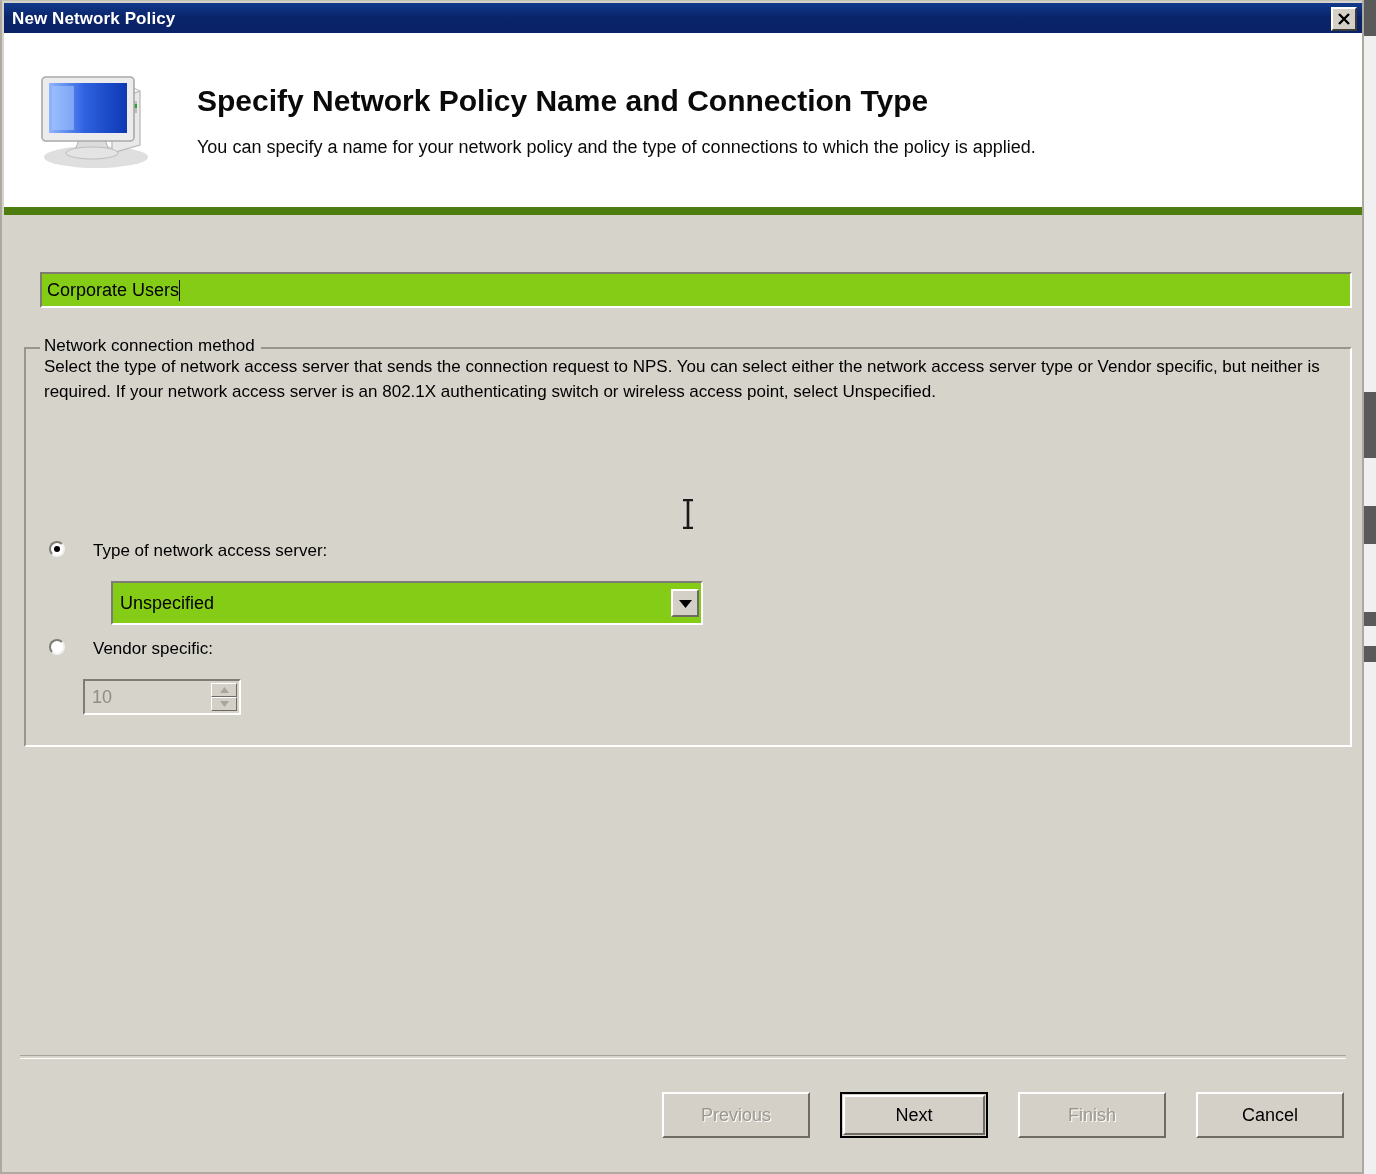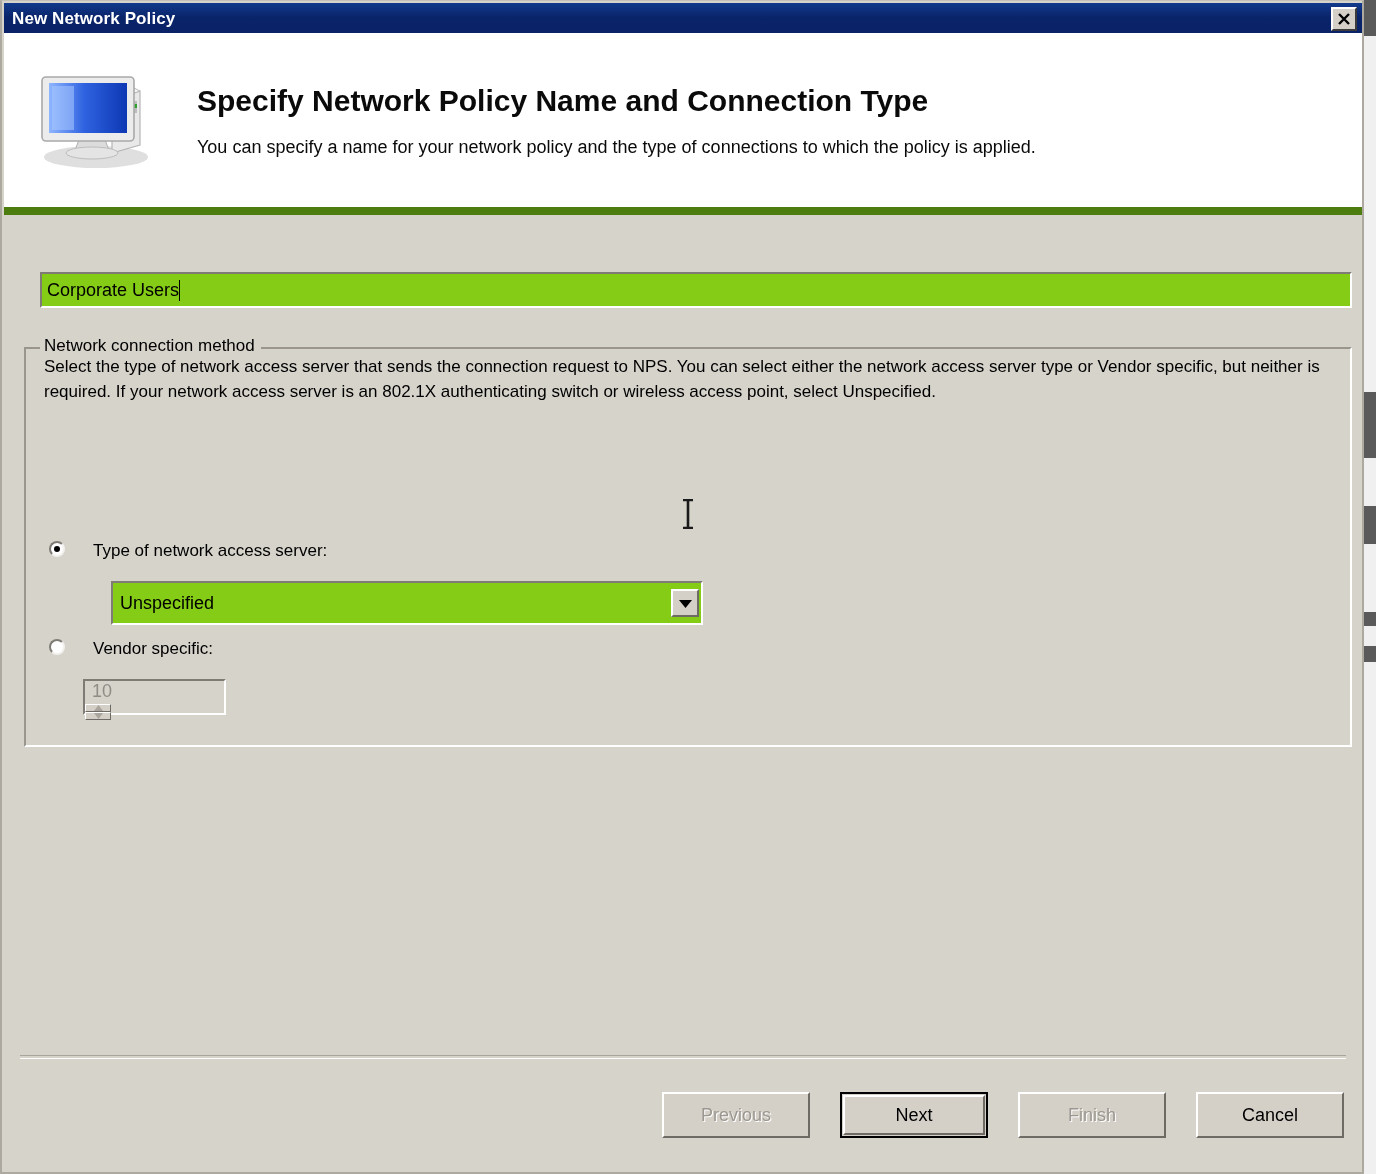--- a/index.html
+++ b/index.html
@@ -298,26 +298,25 @@
     align-items: center;
     justify-content: center;
     flex: 0 0 auto;
   }
 
   
   #vendor-spinner {
     position: absolute;
     left: 57px;
     top: 330px;
-    width: 143px;
+    width: 158px;
     height: 36px;
     background: #d6d3cb;
     display: flex;
     align-items: stretch;
-    flex-direction: column;
   }
   #vendor-spinner-value {
     flex: 1 1 auto;
     display: flex;
     align-items: center;
     font-size: 18px;
     color: #918d86;
     padding-left: 7px;
     font-family: "Liberation Sans", sans-serif;
   }

